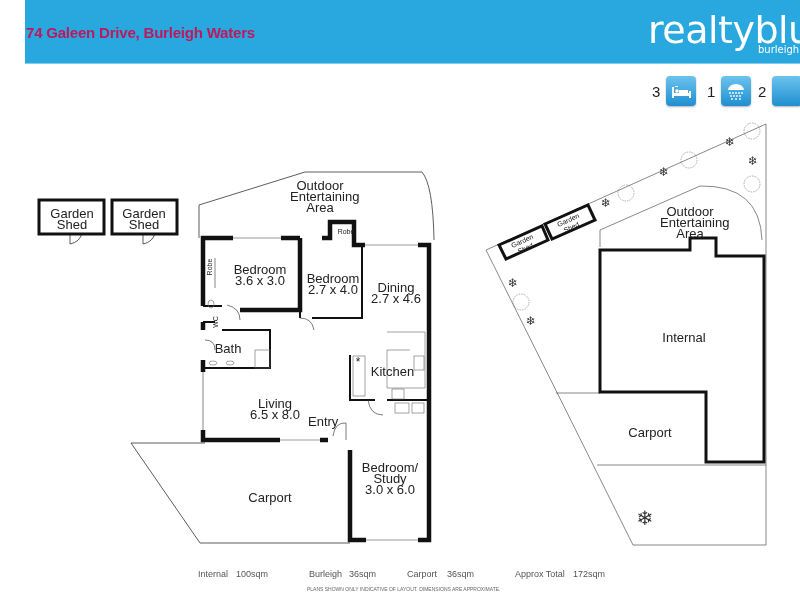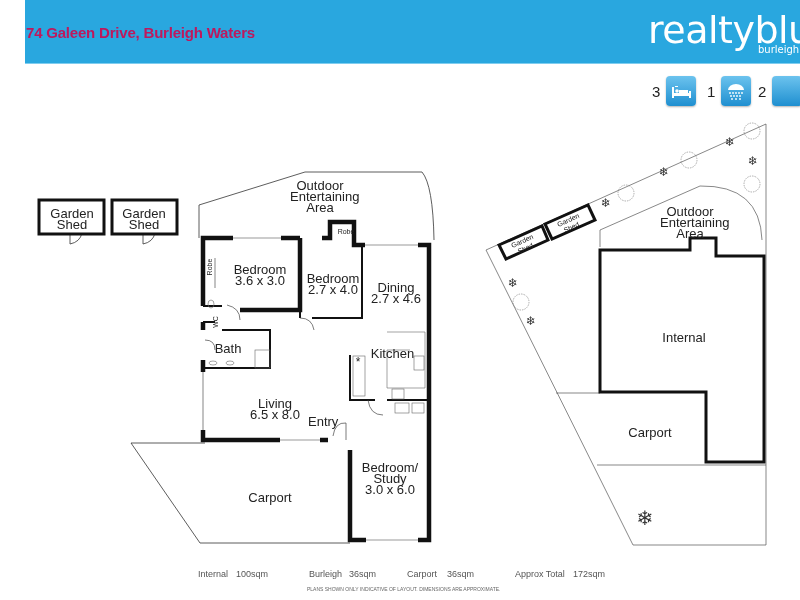--- a/index.html
+++ b/index.html
@@ -164,21 +164,21 @@
 <div class="label sm" style="left:335px;top:228px;width:22px">Robe</div>
 <div class="label sm" style="left:200px;top:263px;width:20px;transform:rotate(-90deg)">Robe</div>
 <div class="label" style="left:230px;top:264px;width:60px">Bedroom
 3.6 x 3.0</div>
 <div class="label" style="left:303px;top:273px;width:60px">Bedroom
 2.7 x 4.0</div>
 <div class="label" style="left:366px;top:282px;width:60px">Dining
 2.7 x 4.6</div>
 <div class="label sm" style="left:210px;top:318px;width:12px;transform:rotate(-90deg)">WC</div>
 <div class="label" style="left:213px;top:343px;width:30px">Bath</div>
-<div class="label" style="left:370px;top:348px;width:45px">Kitchen</div>
+<div class="label" style="left:370px;top:366px;width:45px">Kitchen</div>
 <div class="label" style="left:352px;top:357px;width:12px;font-size:12px">*</div>
 <div class="label" style="left:245px;top:398px;width:60px">Living
 6.5 x 8.0</div>
 <div class="label" style="left:308px;top:416px;width:30px">Entry</div>
 <div class="label" style="left:360px;top:462px;width:60px">Bedroom/
 Study
 3.0 x 6.0</div>
 <div class="label" style="left:240px;top:492px;width:60px">Carport</div>
 
 <div class="label" style="left:660px;top:206px;width:60px">Outdoor

